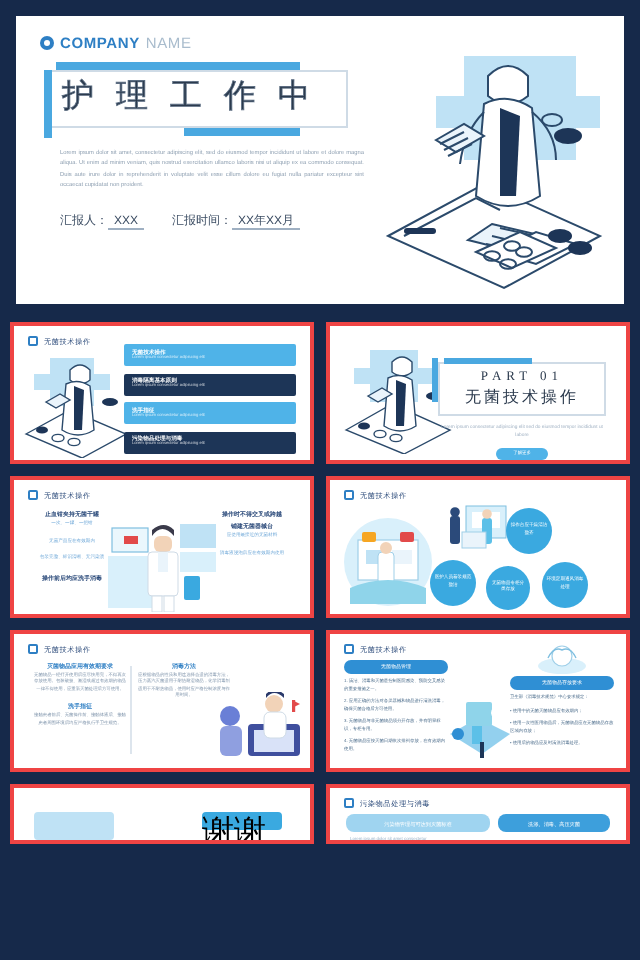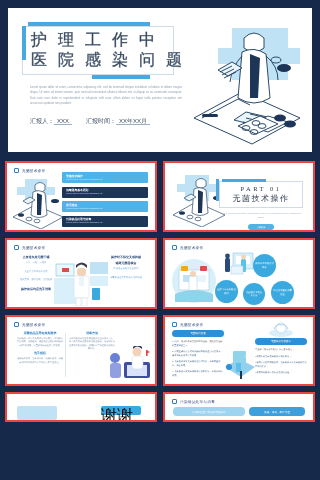--- a/index.html
+++ b/index.html
@@ -162,28 +162,32 @@
   .s8-sub { position: absolute; left: 10px; top: 25px; font-size: 2.2px; color: #9ab3c9; }
 </style>
 </head>
 <body>
 
 <div class="deck">
 
   <div class="hero-wrap">
     <div class="hero slide">
 
+      <div class="logo-row">
+        <span class="logo-dot"></span>
+        <span class="logo-bold">COMPANY</span>
+        <span class="logo-light">NAME</span>
+      </div>
 
       <div class="title-block">
         <span class="title-bar-top"></span>
         <span class="title-bar-left"></span>
         <span class="title-bar-bottom"></span>
         <div class="title-box">
           <div class="title-line">护 理 工 作 中</div>
-          <div class="title-line l2">医 院 感 染 问 题</div>
         </div>
       </div>
 
       <div class="hero-para">Lorem ipsum dolor sit amet, consectetur adipiscing elit, sed do eiusmod tempor incididunt ut labore et dolore magna aliqua. Ut enim ad minim veniam, quis nostrud exercitation ullamco laboris nisi ut aliquip ex ea commodo consequat. Duis aute irure dolor in reprehenderit in voluptate velit esse cillum dolore eu fugiat nulla pariatur excepteur sint occaecat cupidatat non proident.</div>
 
       <div class="hero-meta">
         <span><span>汇报人：</span><span class="val">XXX</span></span>
         <span><span>汇报时间：</span><span class="val">XX年XX月</span></span>
       </div>
 

